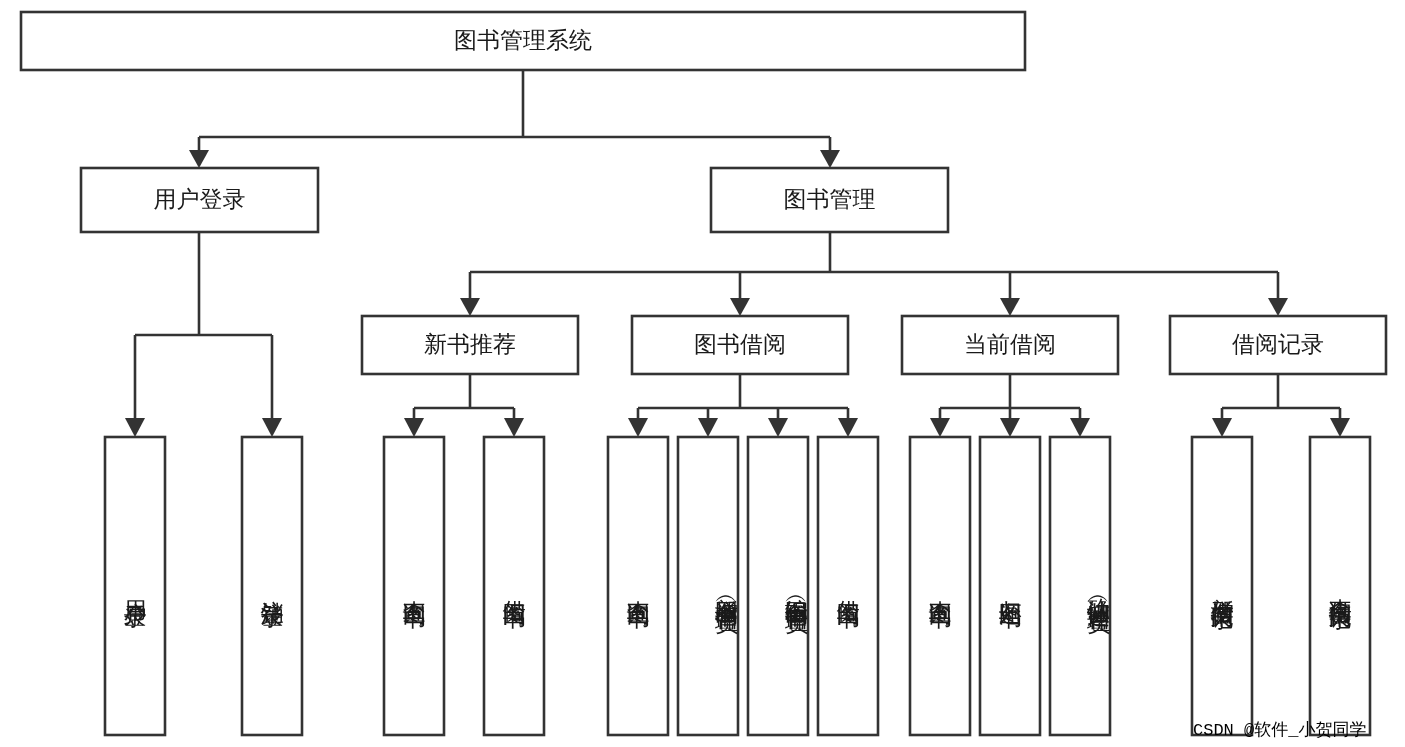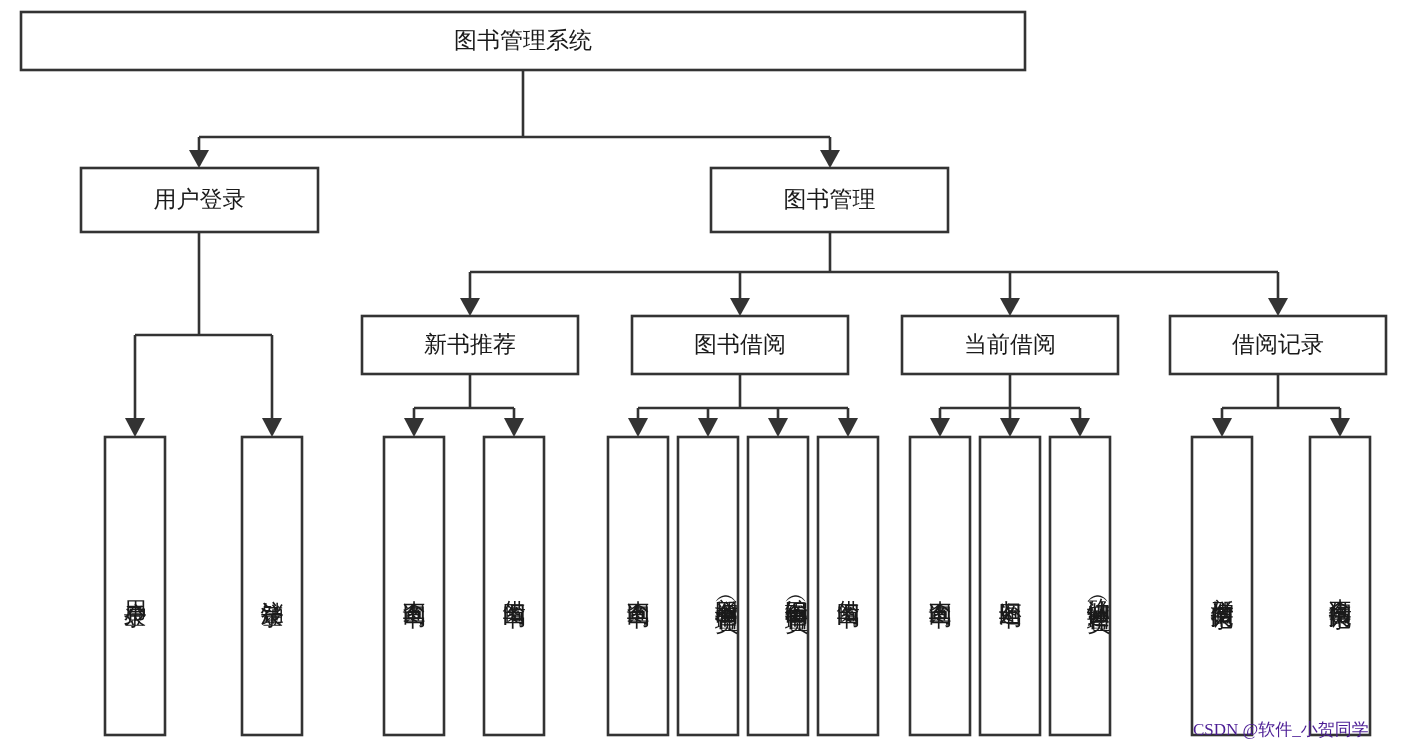--- a/index.html
+++ b/index.html
@@ -59,23 +59,23 @@
     letter-spacing: 2px;
     display: flex;
     align-items: center;
     justify-content: center;
     text-align: center;
     white-space: nowrap;
     pointer-events: none;
   }
   .watermark {
     position: absolute;
-    font-family: Liberation Serif, serif;
+    font-family: Liberation Mono, monospace;
     font-size: 17px;
-    color: #4c1d95;
+    color: #000000;
     white-space: nowrap;
   }
 </style>
 </head>
 <body>
 
 <div id="diagram-root">
 
   <svg id="flow" viewBox="0 0 1405 747" xmlns="http://www.w3.org/2000/svg">
 

